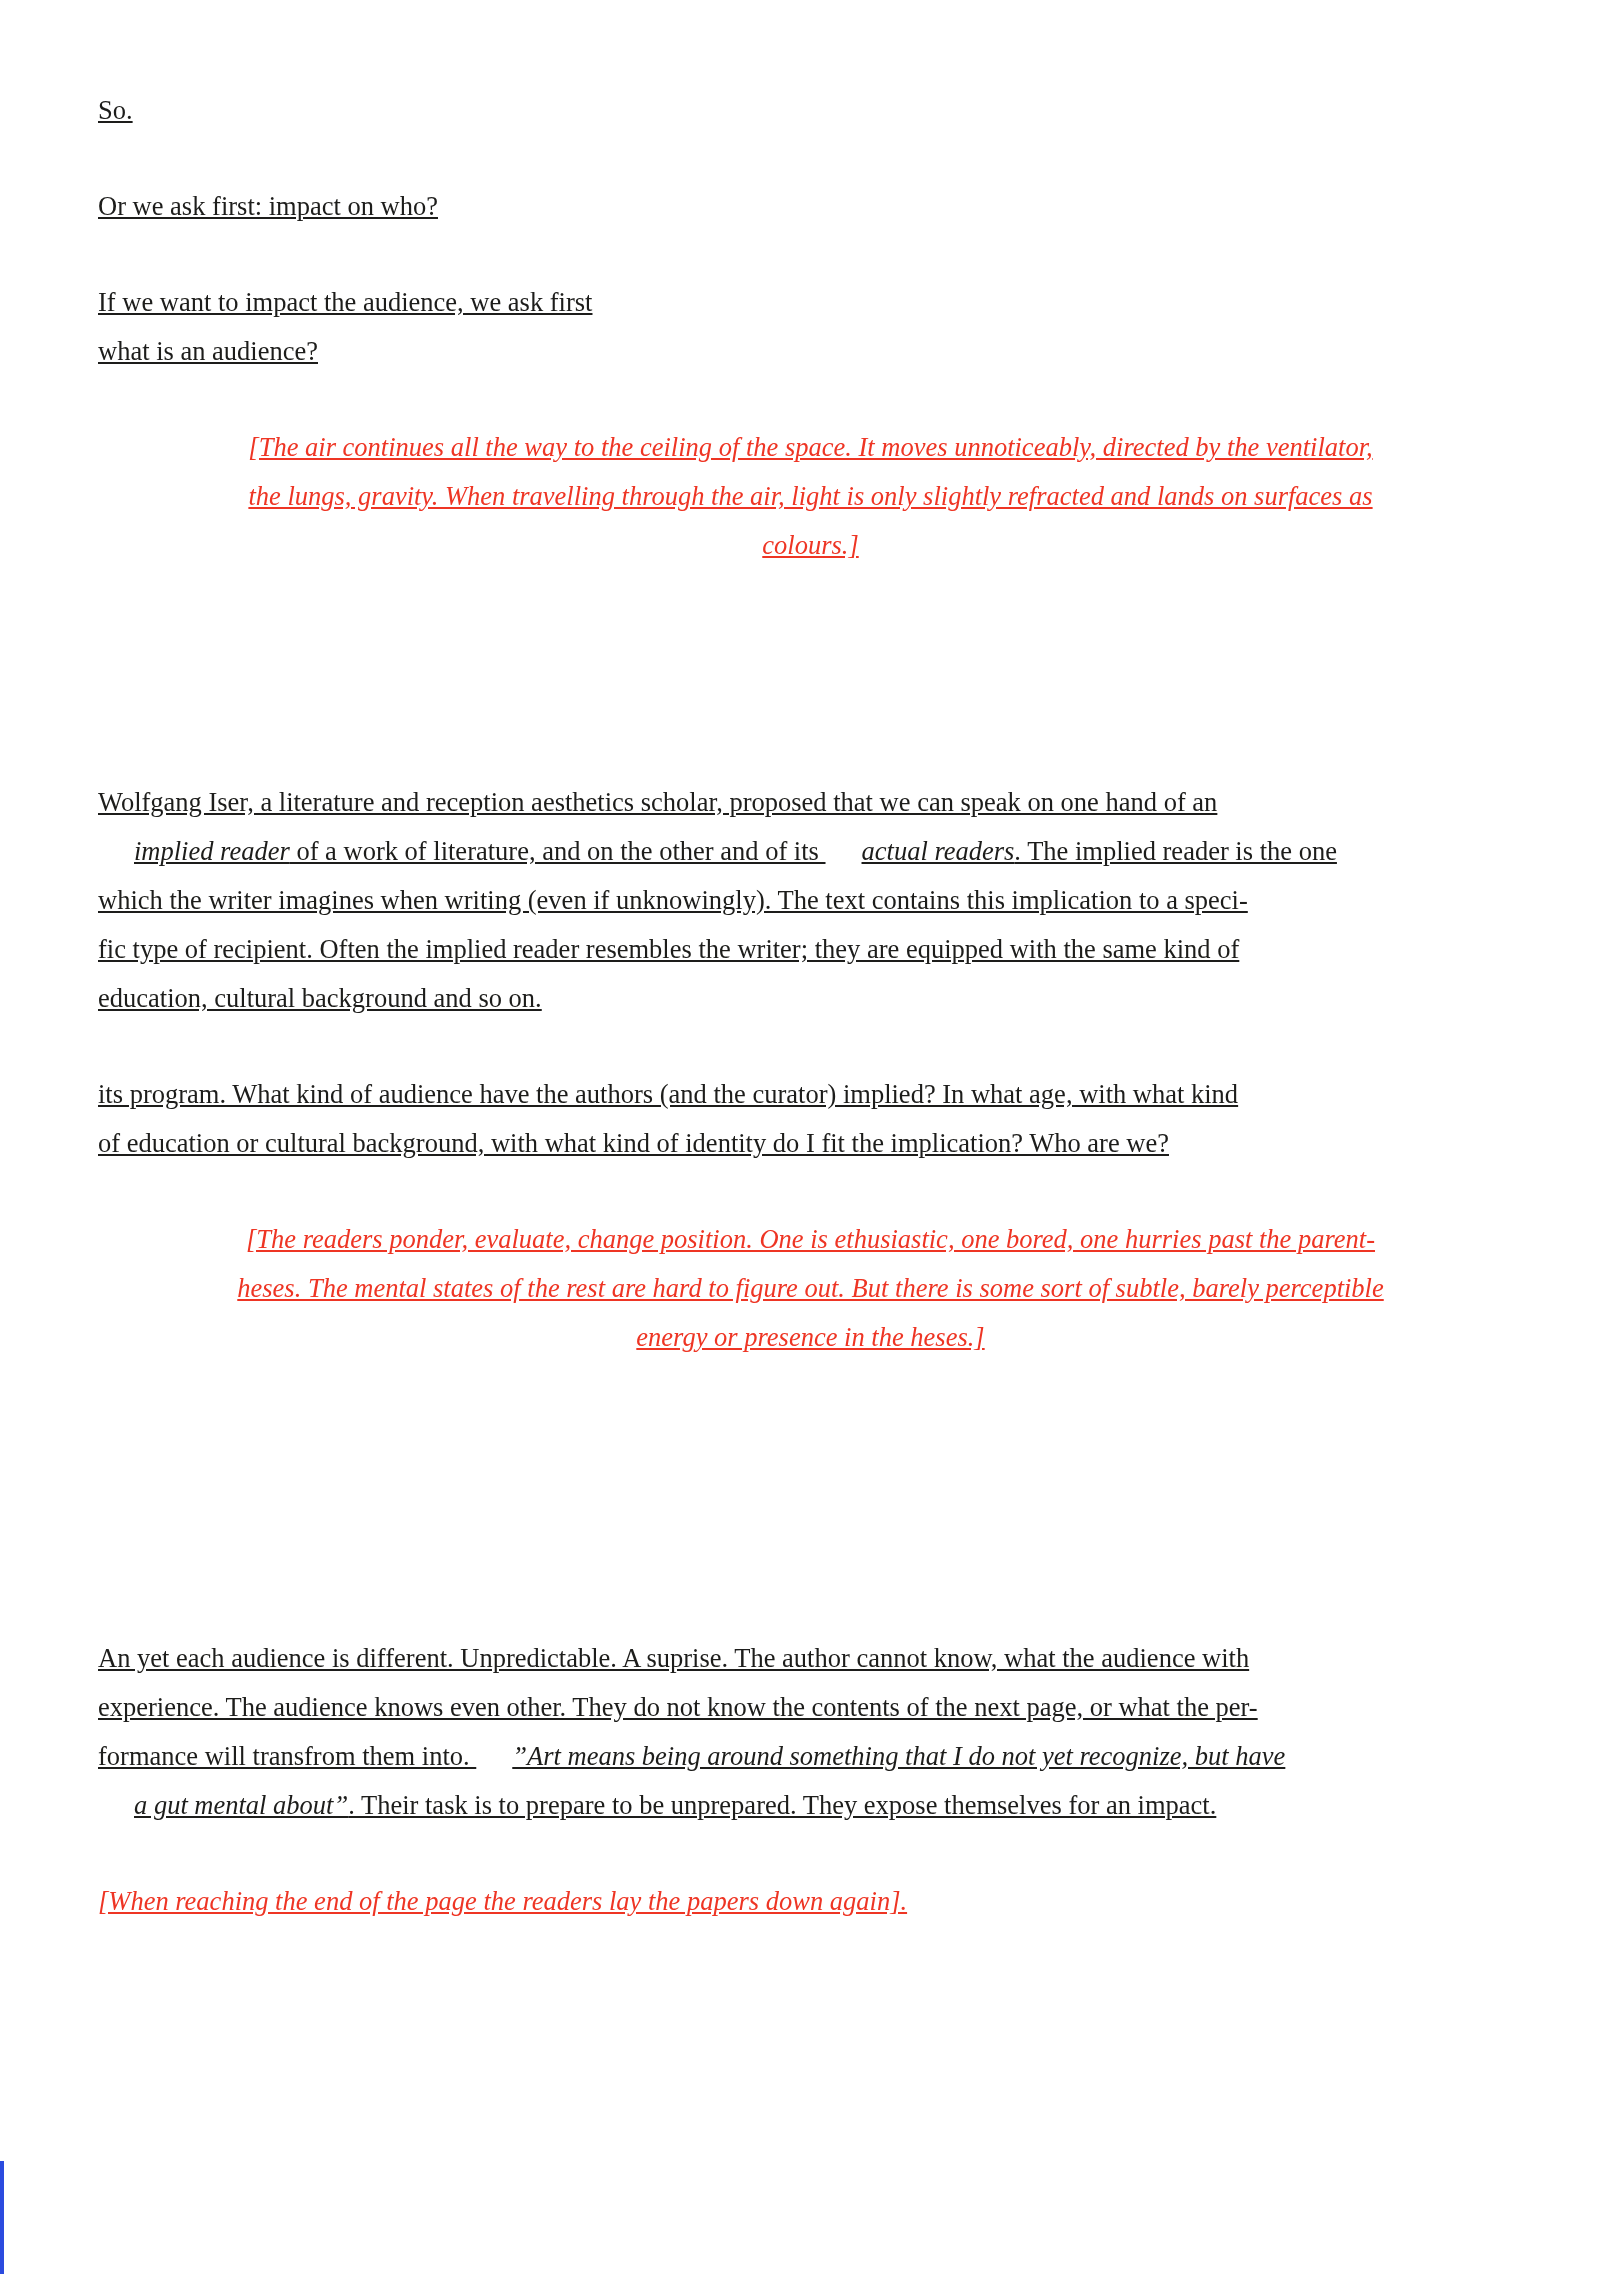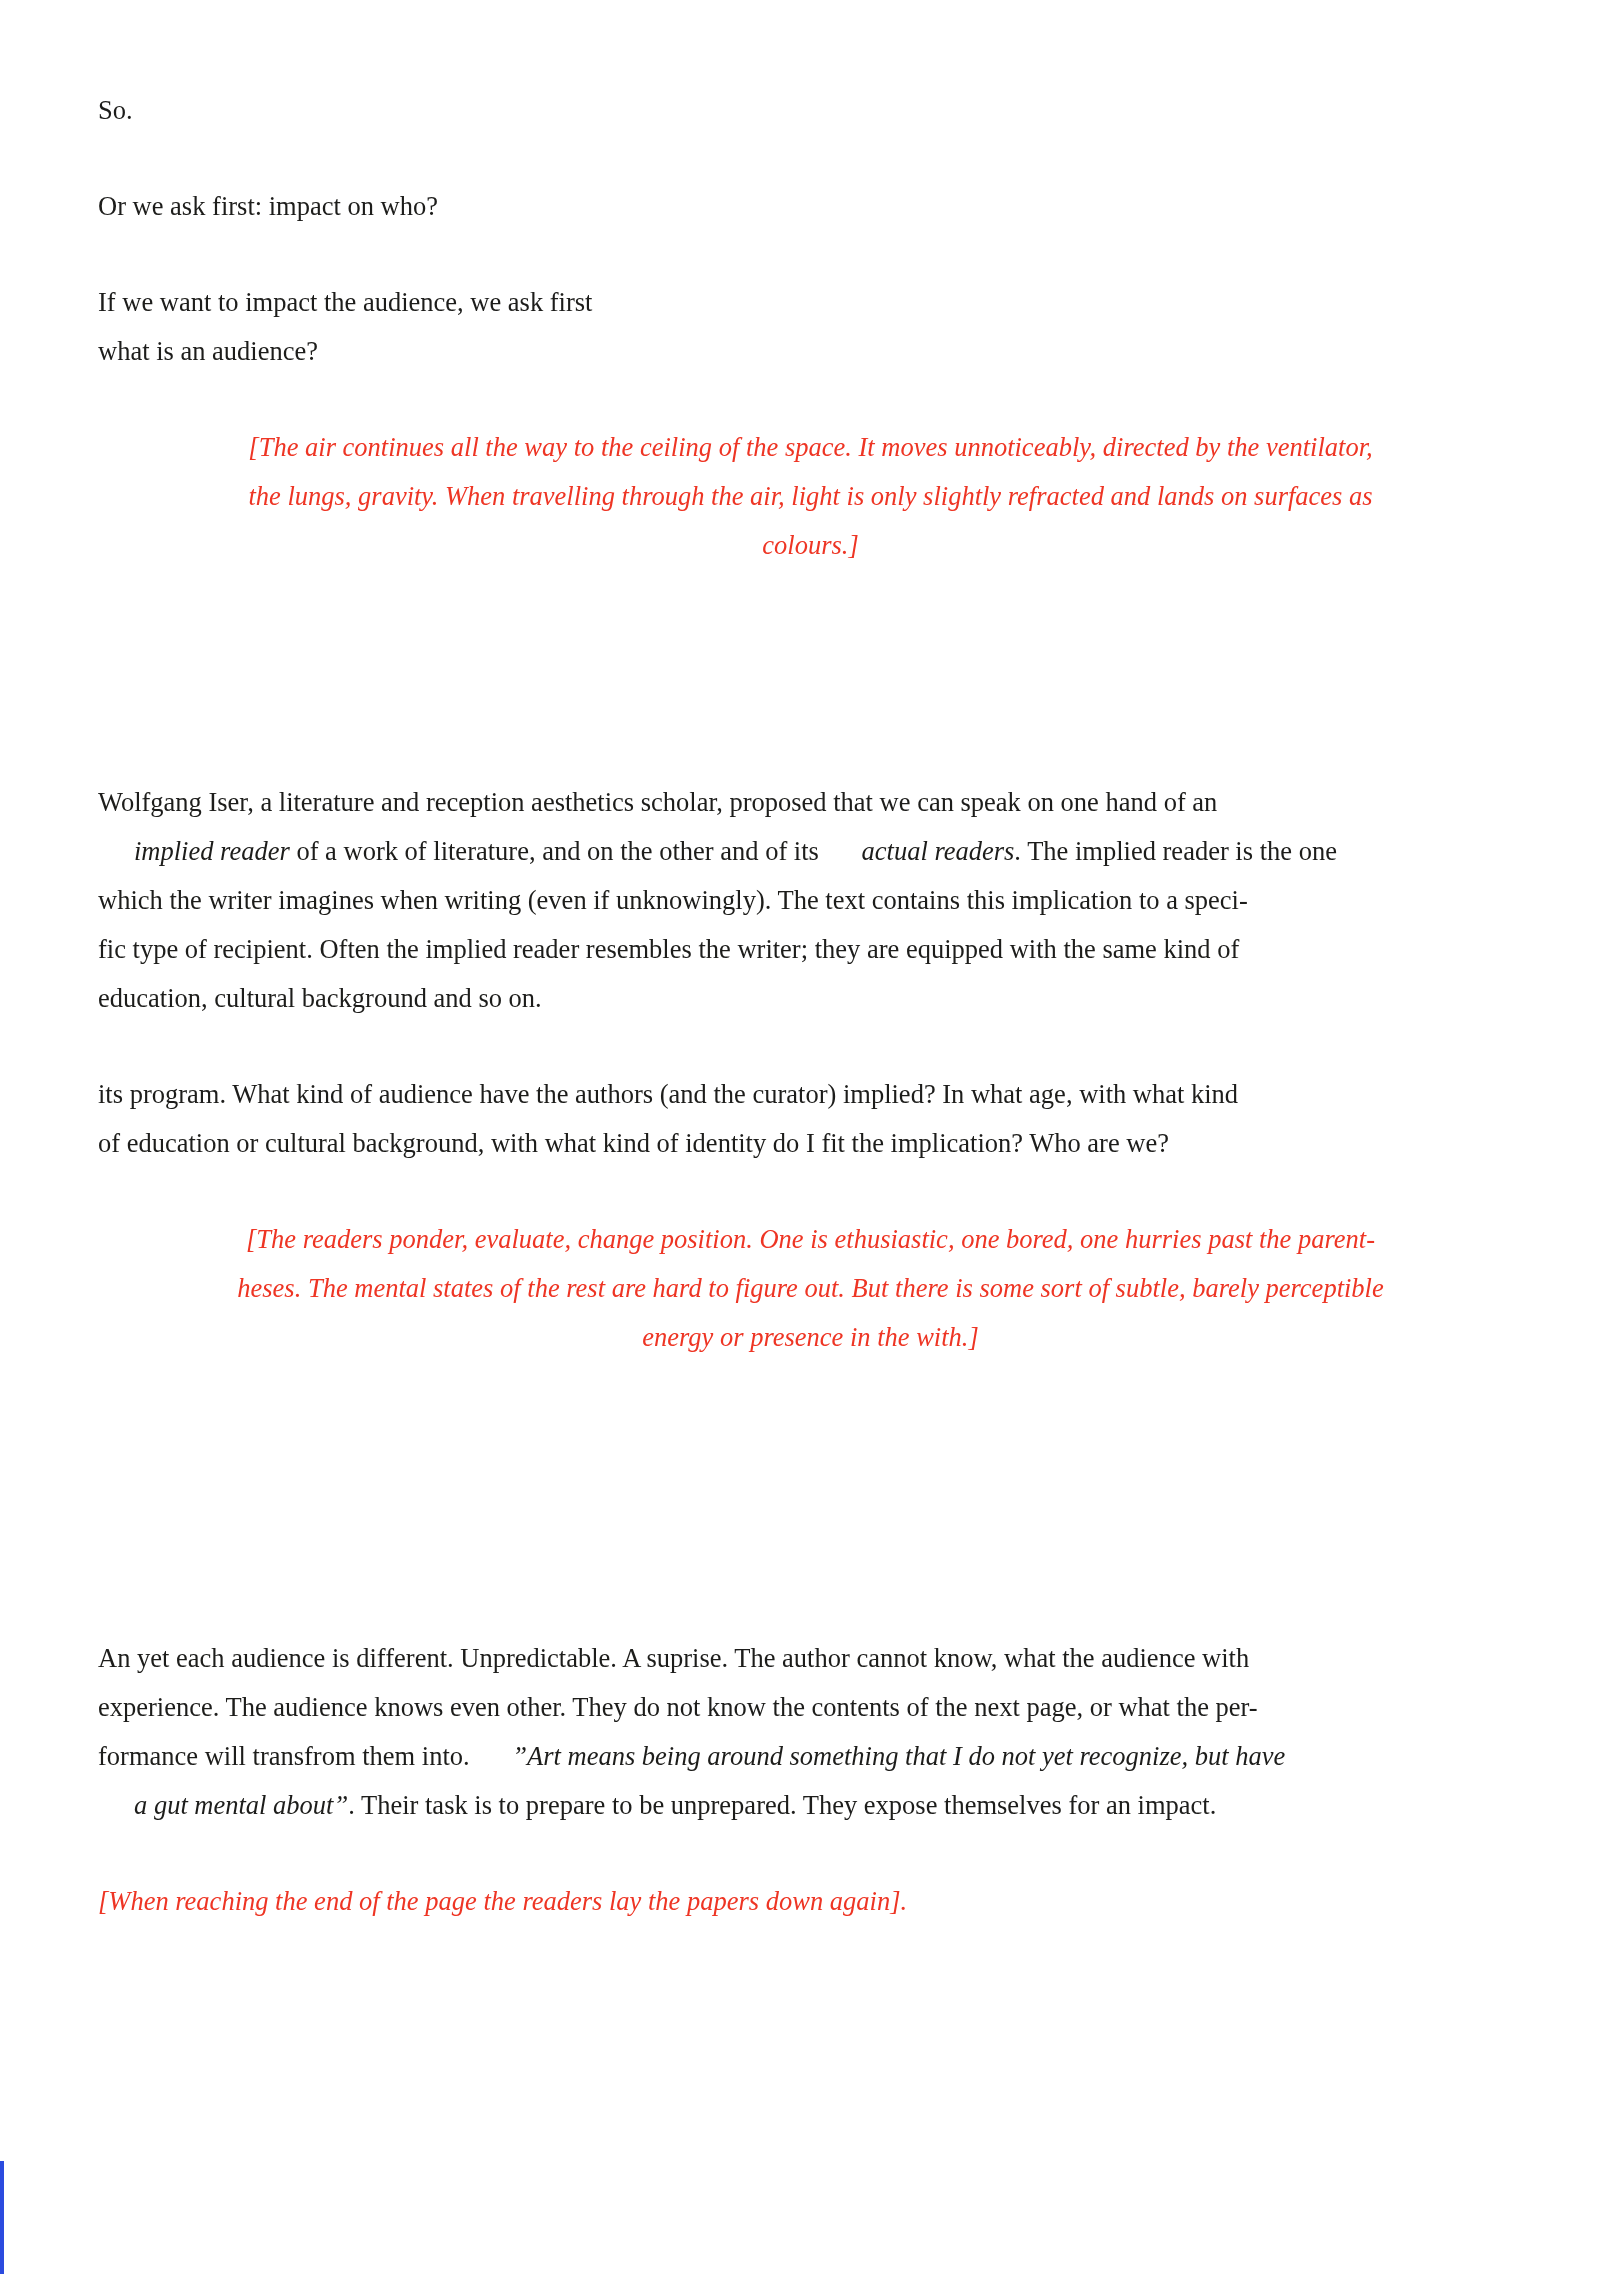--- a/index.html
+++ b/index.html
@@ -26,20 +26,21 @@
     position: absolute;
     top: 86px;
     left: 98px;
     right: 98px;
     color: var(--text);
     font-size: 26.5px;
     line-height: 49px;
   }
   .para {
     margin: 0 0 47px 0;
+    text-decoration: underline;
   }
   .para.red {
     color: var(--red);
     font-style: italic;
   }
   .line { display: block; }
   .italic { font-style: italic; margin-left: 36px; }
   .blue-marker {
     position: absolute;
     left: 0;
@@ -76,21 +77,21 @@
         <span class="line"><span>fic type of recipient. Often the implied reader resembles the writer; they are equipped with the same kind of</span></span>
         <span class="line"><span>education, cultural background and so on.</span></span>
       </p>
       <p class="para normal" style="margin-bottom: 47px;">
         <span class="line"><span>its program. What kind of audience have the authors (and the curator) implied? In what age, with what kind</span></span>
         <span class="line"><span>of education or cultural background, with what kind of identity do I fit the implication? Who are we?</span></span>
       </p>
       <p class="para red" style="margin-bottom: 272px; text-align: center;">
         <span class="line"><span>[The readers ponder, evaluate, change position. One is ethusiastic, one bored, one hurries past the parent-</span></span>
         <span class="line"><span>heses. The mental states of the rest are hard to figure out. But there is some sort of subtle, barely perceptible</span></span>
-        <span class="line"><span>energy or presence in the with.]</span></span>
+        <span class="line"><span>energy or presence in the heses.]</span></span>
       </p>
       <p class="para normal" style="margin-bottom: 47px;">
         <span class="line"><span>An yet each audience is different. Unpredictable. A suprise. The author cannot know, what the audience with</span></span>
         <span class="line"><span>experience. The audience knows even other. They do not know the contents of the next page, or what the per-</span></span>
         <span class="line"><span>formance will transfrom them into. </span><span class="italic">”Art means being around something that I do not yet recognize, but have</span></span>
         <span class="line"><span class="italic">a gut mental about”</span><span>. Their task is to prepare to be unprepared. They expose themselves for an impact.</span></span>
       </p>
       <p class="para red" style="margin-bottom: 0px;">
         <span class="line"><span>[When reaching the end of the page the readers lay the papers down again].</span></span>
       </p>

